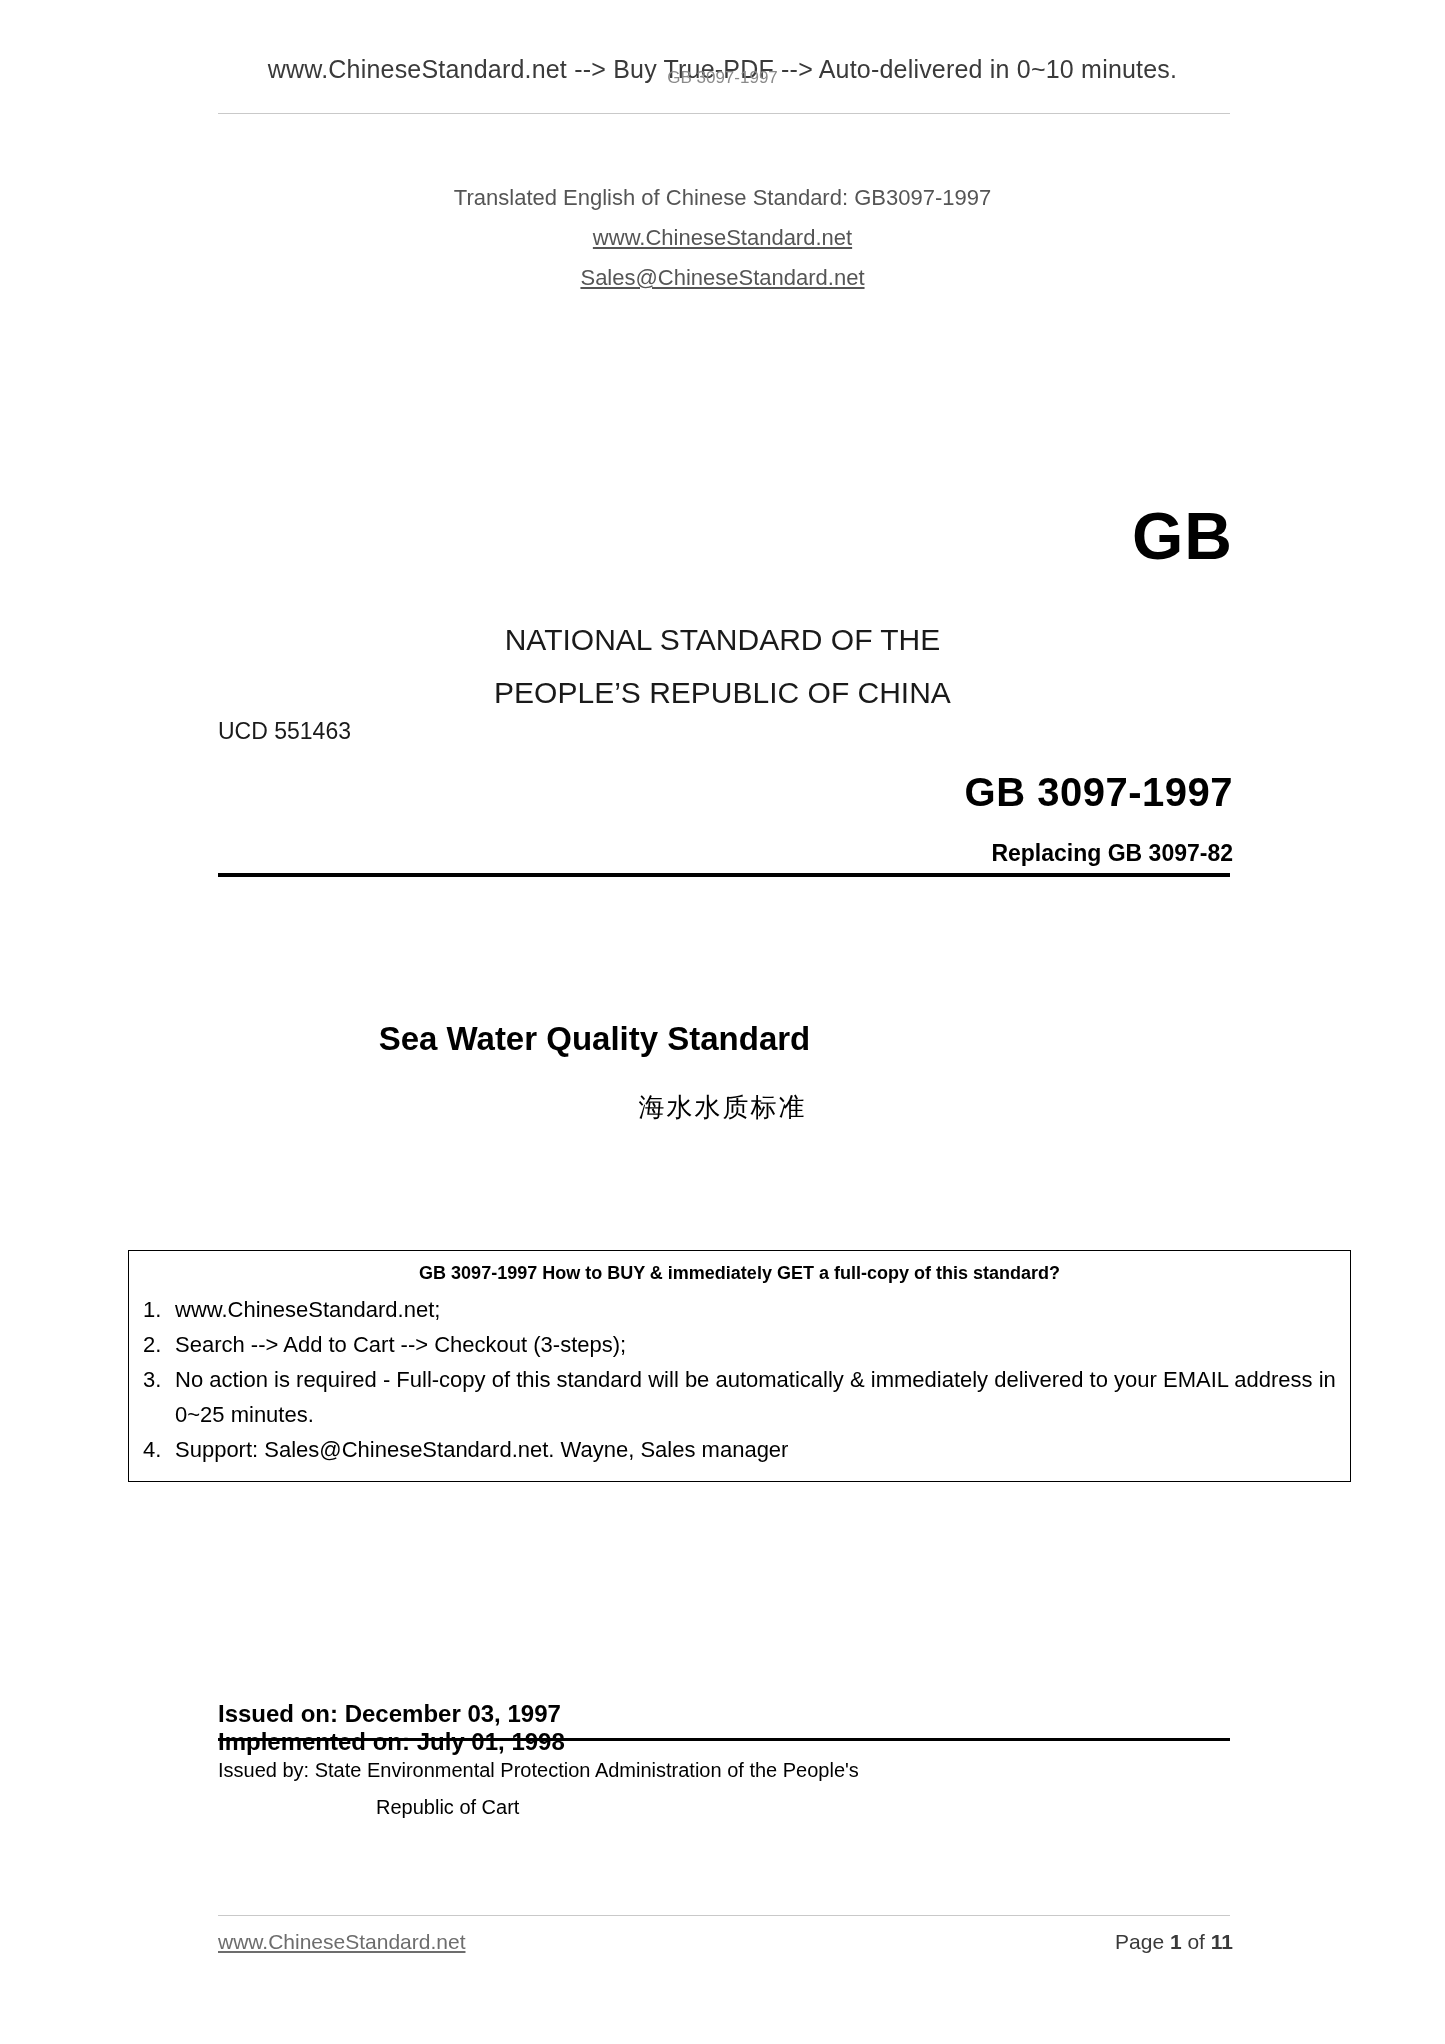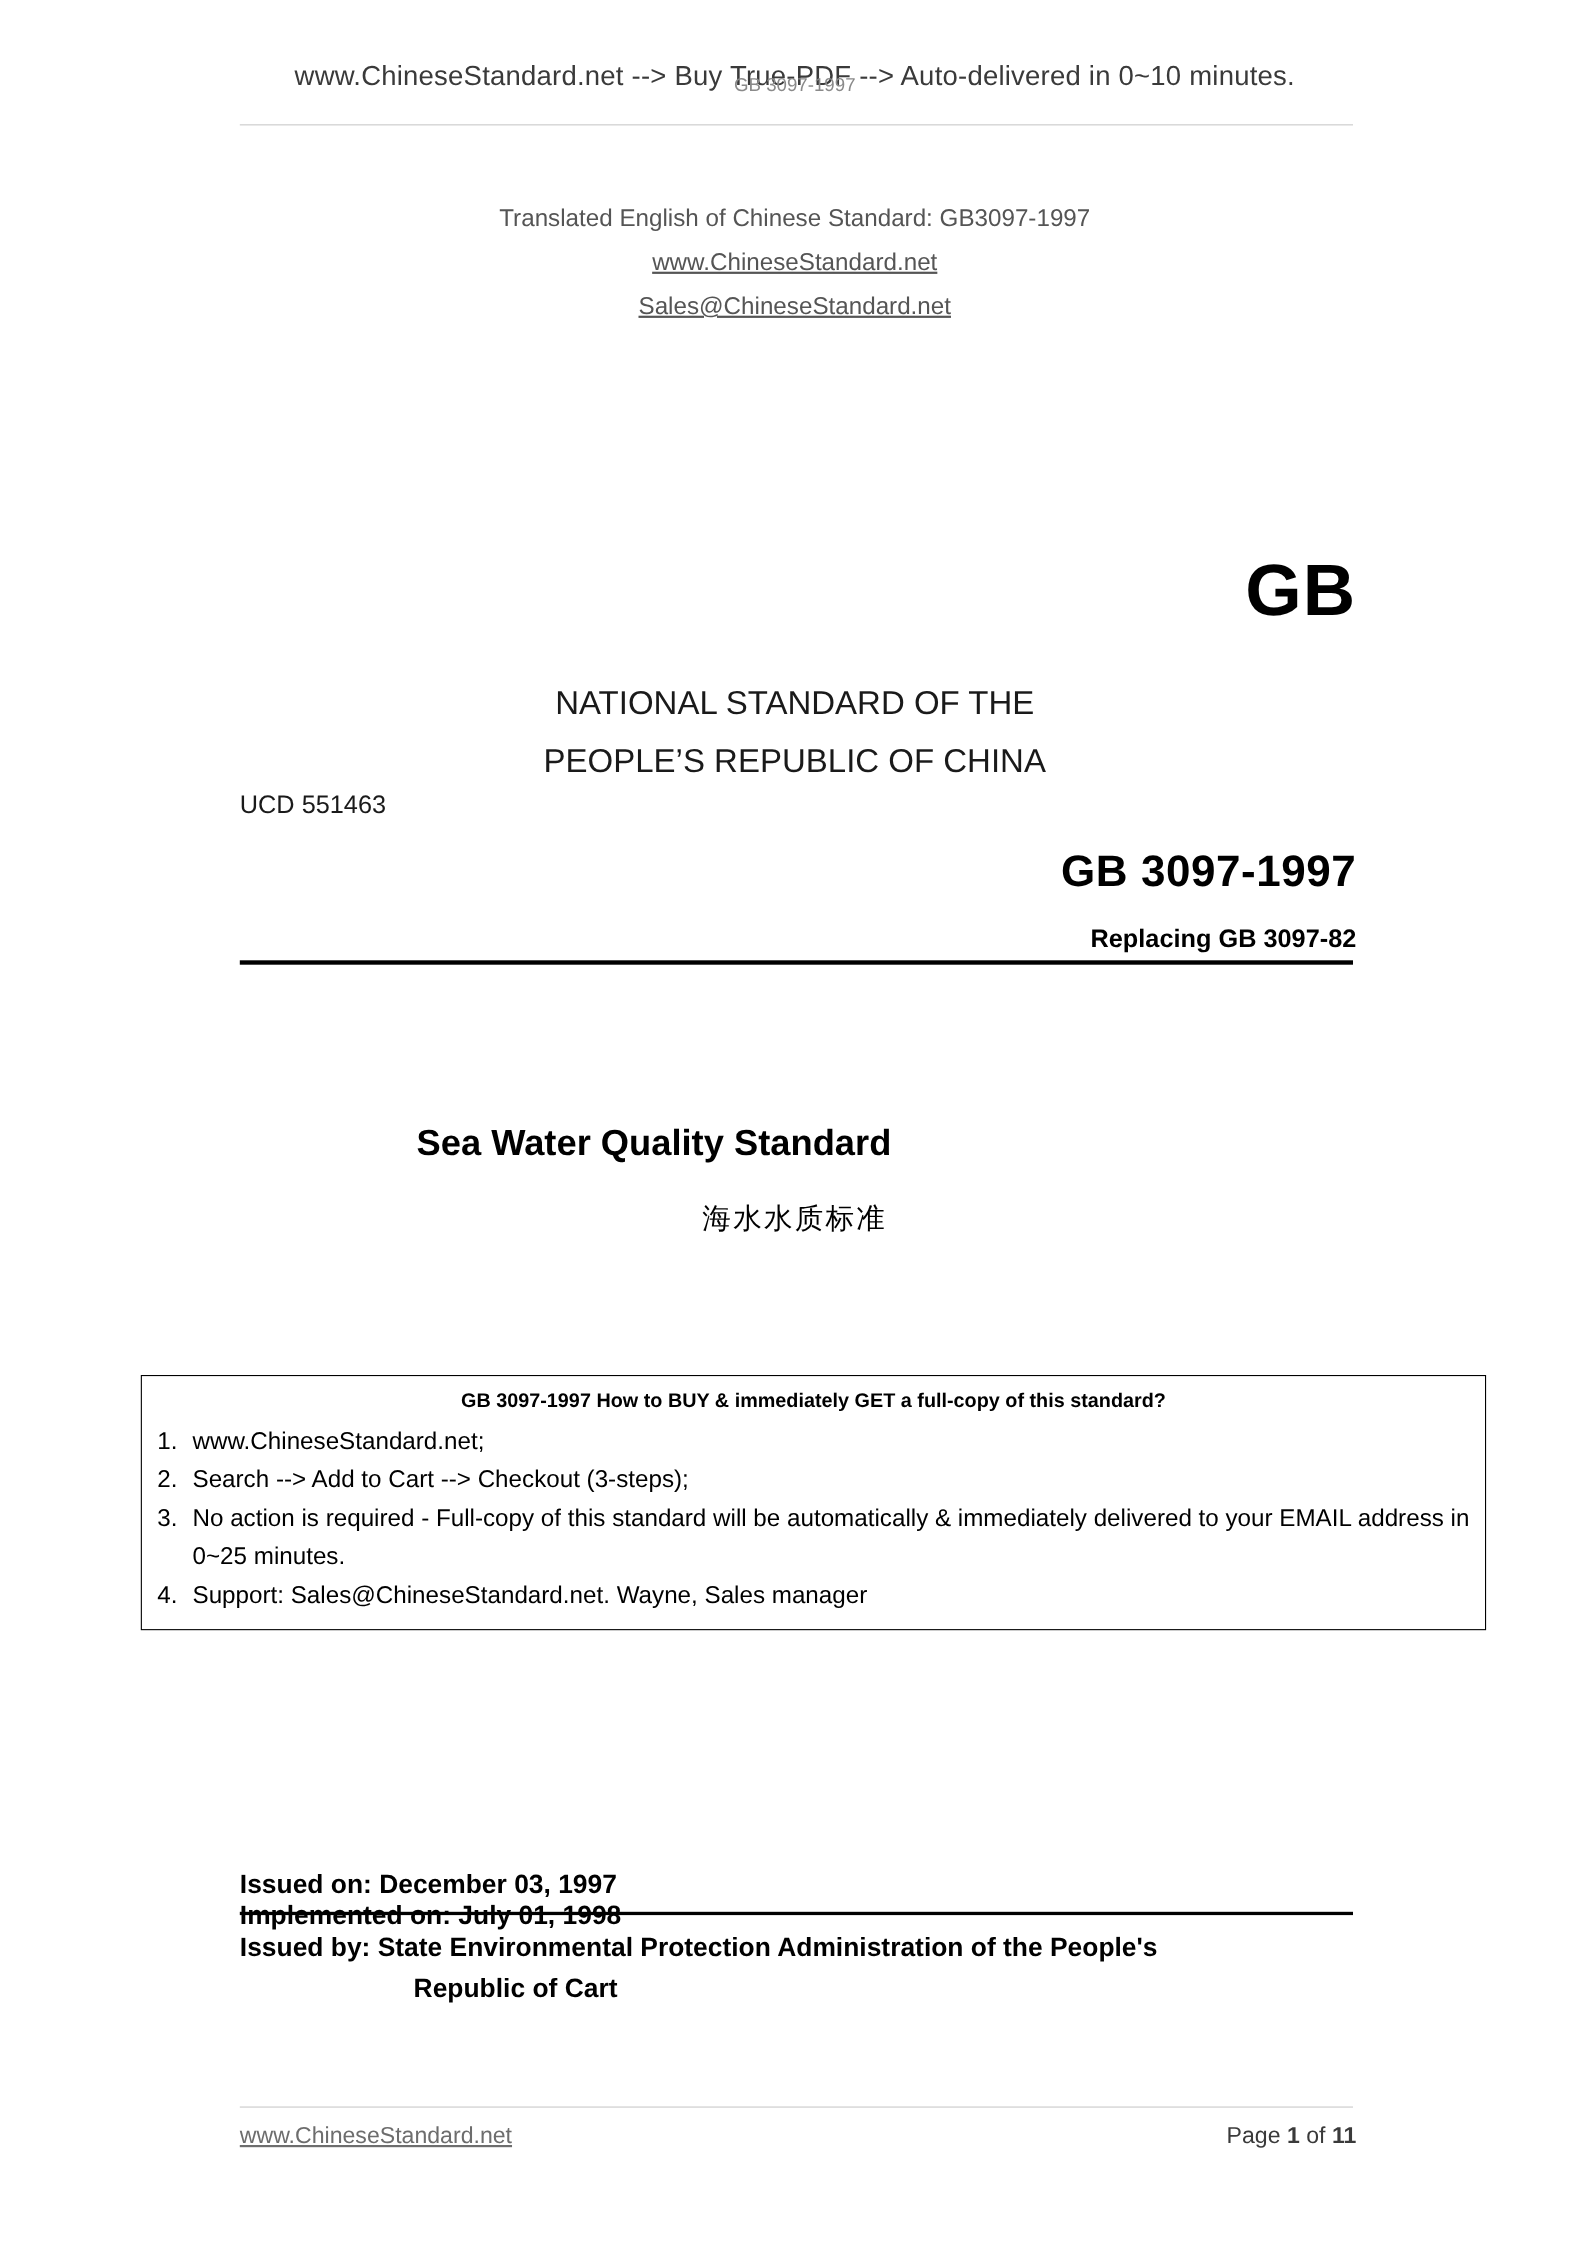--- a/index.html
+++ b/index.html
@@ -197,22 +197,22 @@
     left: 218px;
     width: 1012px;
     height: 3px;
     background: #000000;
   }
   .issued-by {
     position: absolute;
     top: 1752px;
     left: 218px;
     width: 1012px;
-    font-size: 24px;
-    font-weight: bold;
+    font-size: 20px;
+    font-weight: normal;
     line-height: 37px;
   }
   .issued-by .cont {
     display: block;
     padding-left: 158px;
   }
 
   
   .footer-rule {
     position: absolute;

